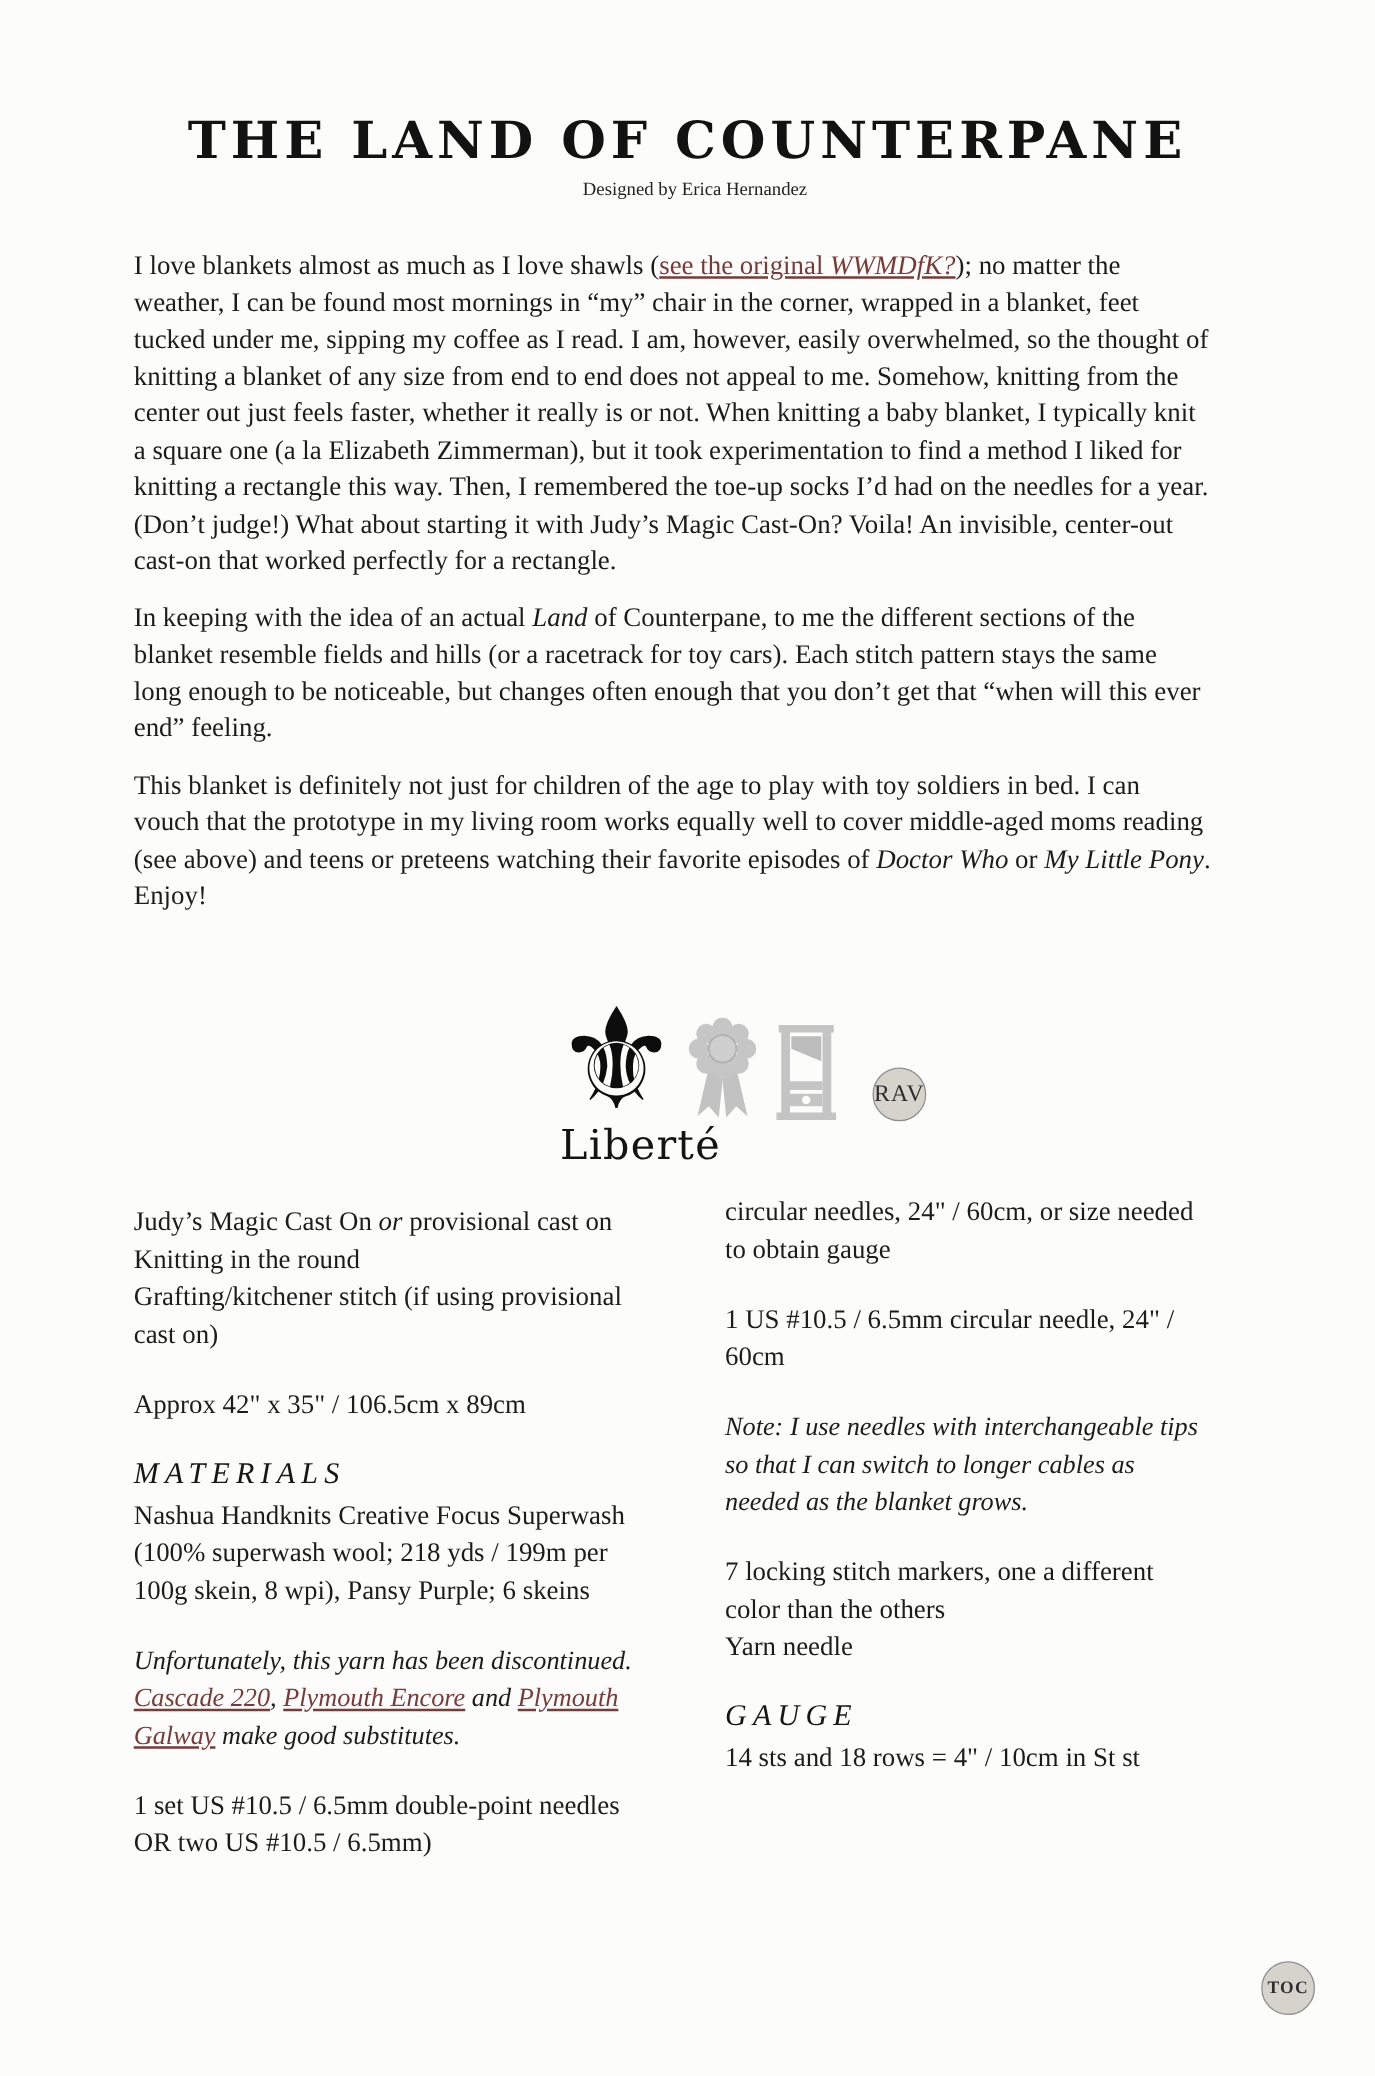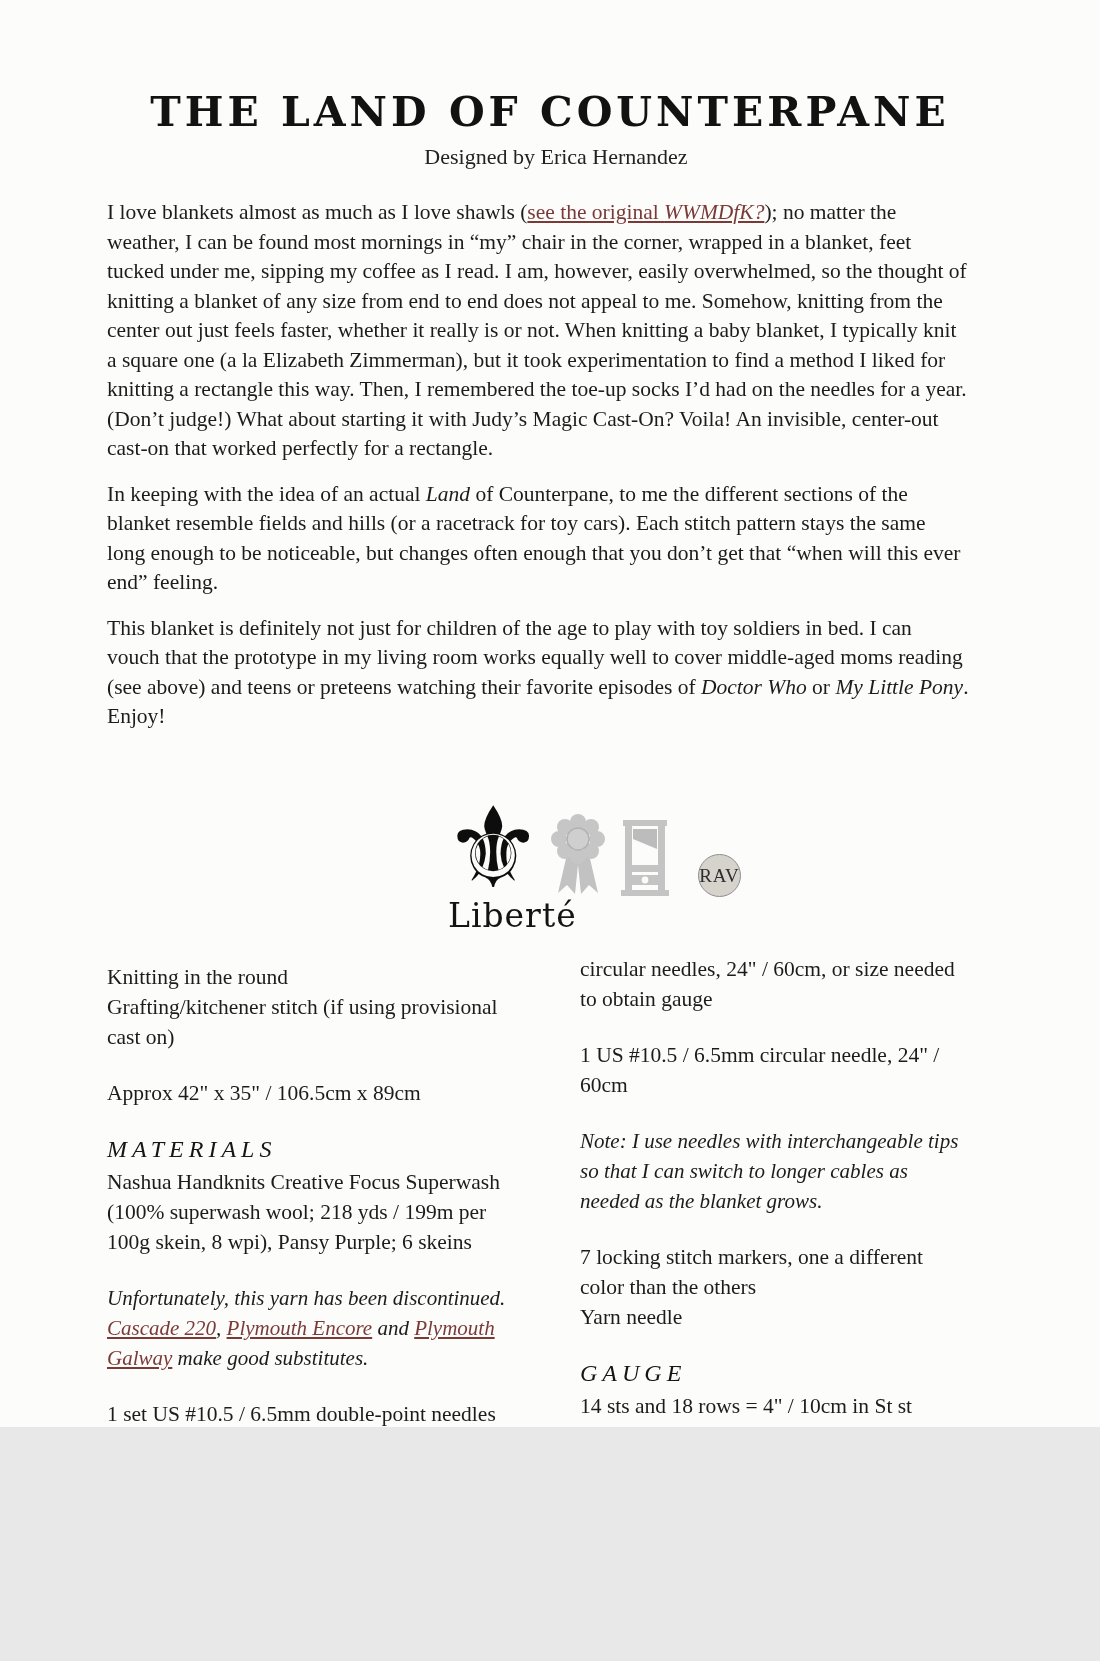--- a/index.html
+++ b/index.html
@@ -1,27 +1,27 @@
 <!DOCTYPE html>
 <html><head>
 <meta charset="utf-8">
 <style>
   html,body{margin:0;padding:0;background:#e8e8e8;}
   .page{
-    position:relative;width:1100px;height:1427px;margin:0 auto;
+    position:relative;width:1100px;height:1661px;margin:0 auto;
     background:#fcfcfb;overflow:hidden;
     font-family:"Liberation Serif", serif;color:#1c1c1c;
   }
   
   .header{position:absolute;top:88px;left:0;width:1100px;text-align:center;}
   .doc-title{
     font-family:"DejaVu Serif", serif;font-size:41px;font-weight:bold;
     letter-spacing:4px;color:#121212;margin:0;
   }
-  .doc-subtitle{font-size:22px;color:#222;margin:8px 0 0 12px;}
+  .doc-subtitle{font-size:15px;color:#222;margin:8px 0 0 12px;}
   
   .intro{position:absolute;left:107px;top:198px;width:862px;font-size:21.5px;line-height:29.5px;}
   .intro p{margin:0 0 16px 0;}
   .maroon-link{color:#7a3a38;text-decoration:underline;cursor:pointer;}
   .it{font-style:italic;}
   
   .orn{position:absolute;}
   .fleur{left:443px;top:792px;font-family:"DejaVu Sans", sans-serif;font-size:112px;line-height:1;color:#0d0d0d;}
   .liberte{left:448px;top:896px;font-family:"DejaVu Serif", serif;font-size:33px;letter-spacing:1px;color:#141414;}
   .rosette{left:549px;top:814px;}
@@ -93,20 +93,21 @@
         <rect x="11" y="56" width="26" height="10"></rect>
         <circle cx="24" cy="61" r="3.4" fill="#fcfcfb"></circle>
         <rect x="0" y="71" width="48" height="6"></rect>
       </g>
     </svg>
   </div>
 
   <div class="badge rav">RAV</div>
 
   <div class="col col-left">
+    <p class="tight"><span>Judy’s Magic Cast On </span><span class="it">or</span><span> provisional cast on</span></p>
     <p class="tight">Knitting in the round</p>
     <p>Grafting/kitchener stitch (if using provisional cast on)</p>
 
     <p>Approx 42" x 35" / 106.5cm x 89cm</p>
 
     <h2 class="sec-heading">MATERIALS</h2>
     <p>Nashua Handknits Creative Focus Superwash (100% superwash wool; 218 yds / 199m per 100g skein, 8 wpi), Pansy Purple; 6 skeins</p>
 
     <p class="note-it"><span>Unfortunately, this yarn has been discontinued. </span><a class="maroon-link">Cascade 220</a><span>, </span><a class="maroon-link">Plymouth Encore</a><span> and </span><a class="maroon-link">Plymouth Galway</a><span> make good substitutes.</span></p>
 

